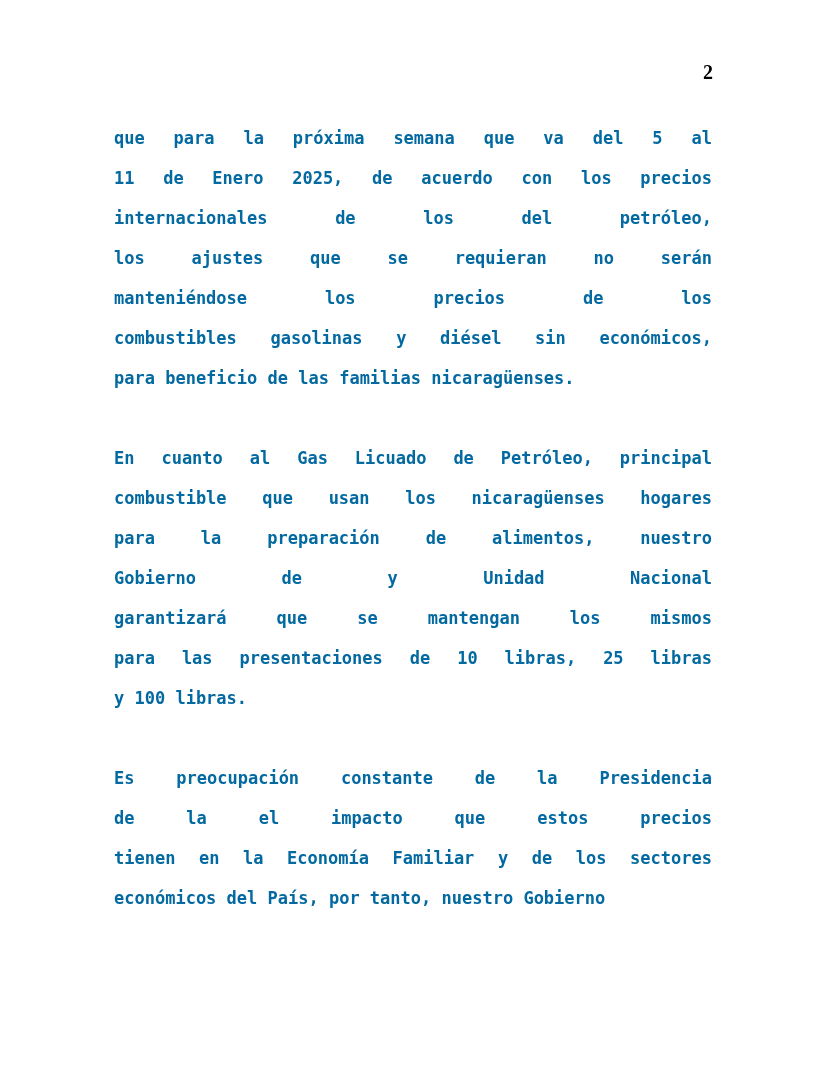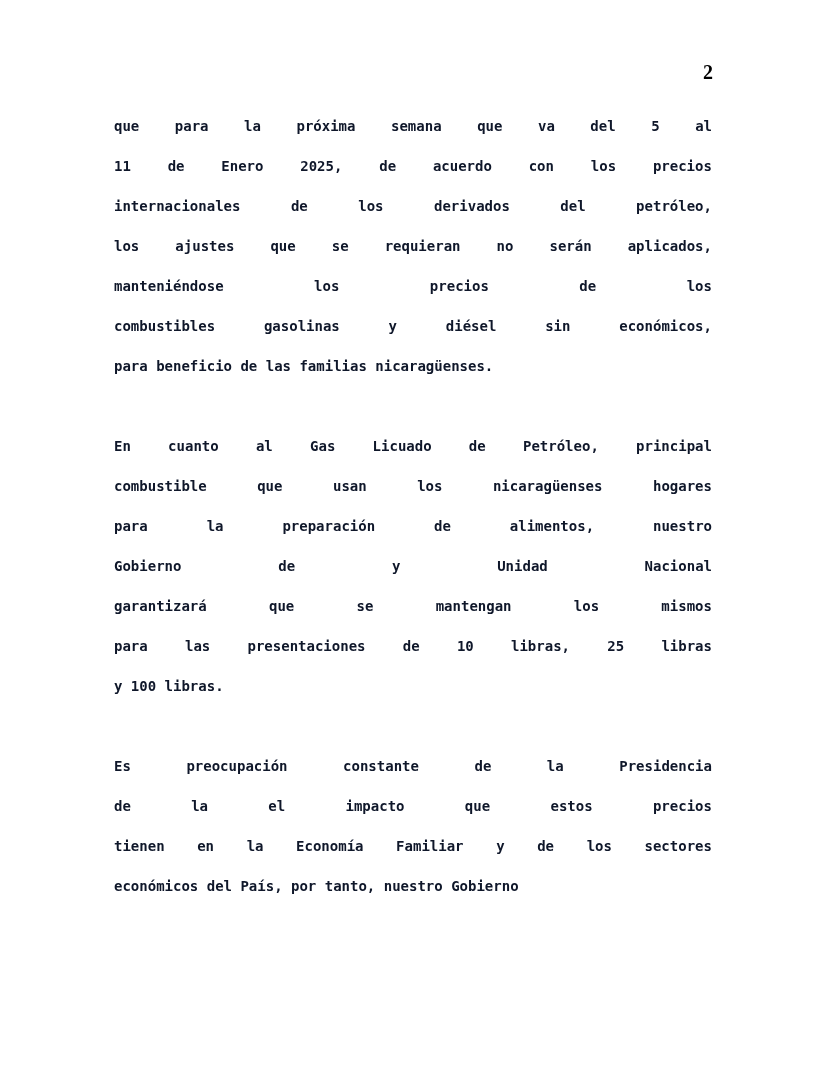--- a/index.html
+++ b/index.html
@@ -27,27 +27,27 @@
     font-family: "Liberation Serif", "DejaVu Serif", serif;
     font-weight: bold;
     font-size: 20px;
     color: #000000;
     line-height: 1;
   }
 
   .body-text {
     position: absolute;
     left: 114px;
-    top: 106px;
+    top: 118px;
     width: 598px;
     font-family: "DejaVu Sans Mono", "Liberation Mono", monospace;
     font-weight: bold;
-    font-size: 14px;
+    font-size: 17px;
     line-height: 40px;
-    color: #0f172a;
+    color: #0369a1;
     text-align: justify;
     text-justify: inter-word;
     letter-spacing: 0px;
     -webkit-font-smoothing: none;
   }
 
   .para {
     margin: 0 0 40px 0;
     text-align: justify;
     text-align-last: left;
@@ -104,33 +104,31 @@
           <span>de</span>
           <span>acuerdo</span>
           <span>con</span>
           <span>los</span>
           <span>precios</span>
         </span>
         <span class="line just">
           <span>internacionales</span>
           <span>de</span>
           <span>los</span>
-          <span>derivados</span>
           <span>del</span>
           <span>petróleo,</span>
         </span>
         <span class="line just">
           <span>los</span>
           <span>ajustes</span>
           <span>que</span>
           <span>se</span>
           <span>requieran</span>
           <span>no</span>
           <span>serán</span>
-          <span>aplicados,</span>
         </span>
         <span class="line just">
           <span>manteniéndose</span>
           <span>los</span>
           <span>precios</span>
           <span>de</span>
           <span>los</span>
         </span>
         <span class="line just">
           <span>combustibles</span>

